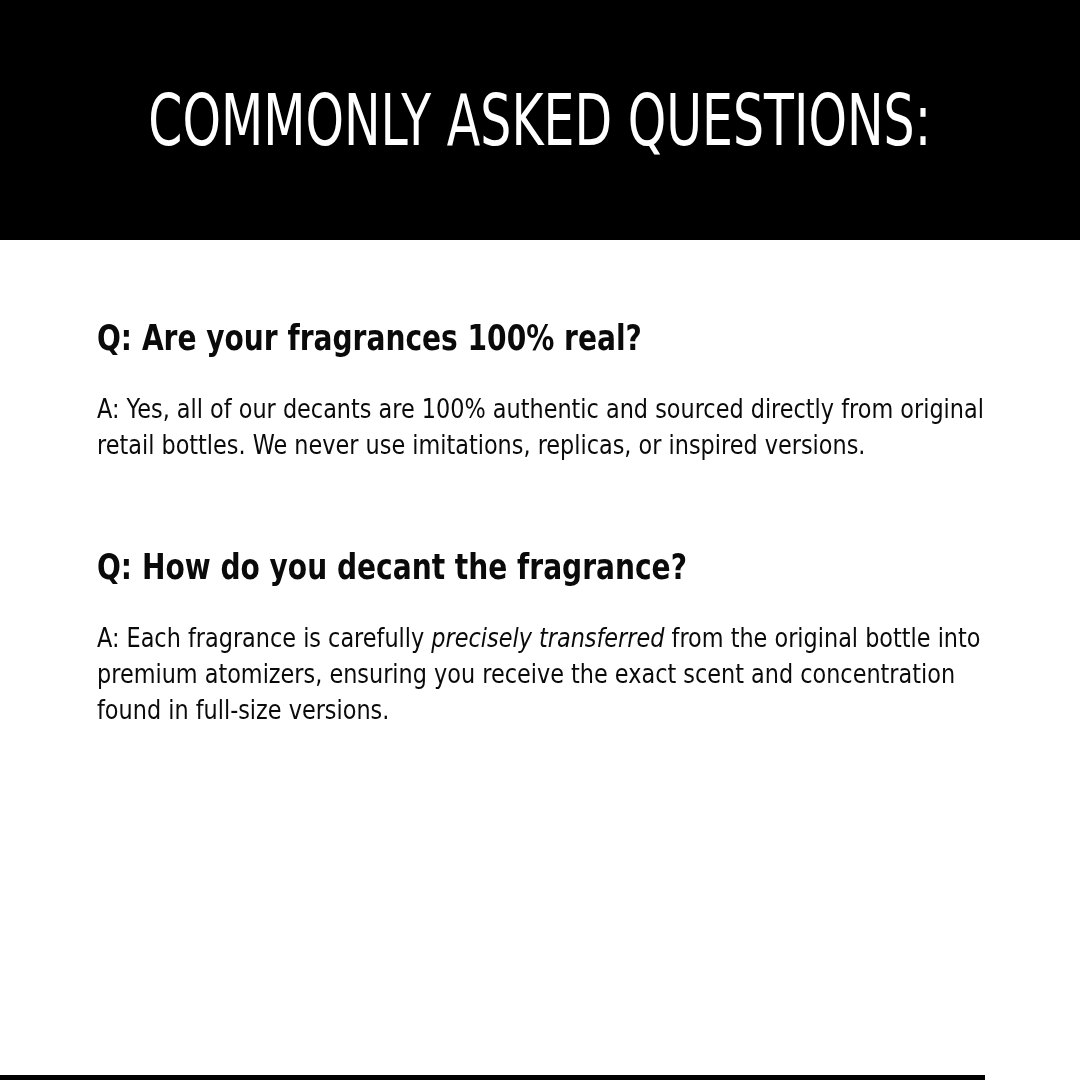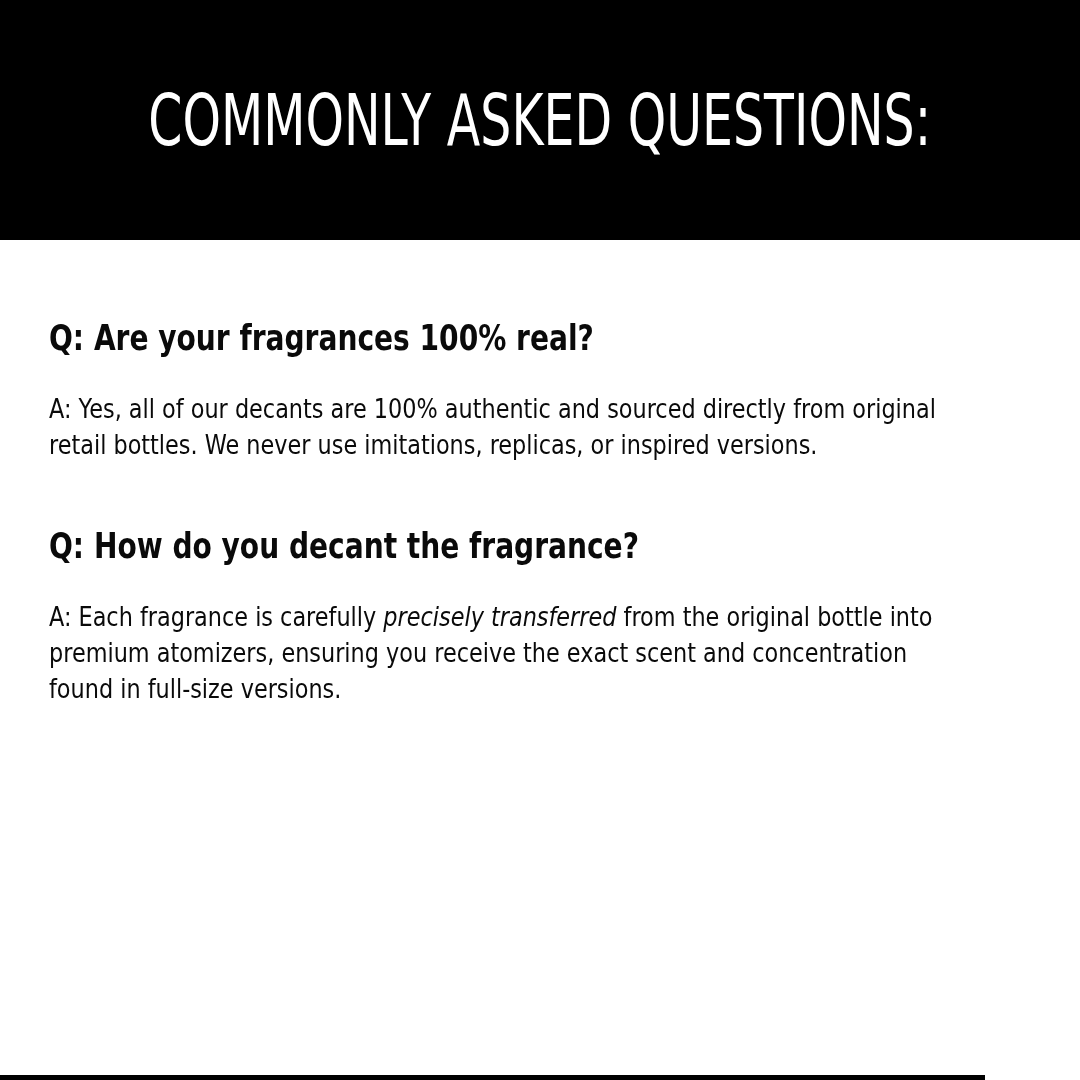--- a/index.html
+++ b/index.html
@@ -31,24 +31,24 @@
     font-size: 72px;
     font-weight: 400;
     line-height: 1;
     white-space: nowrap;
     letter-spacing: 0;
     transform: scaleX(0.68);
     transform-origin: center center;
   }
   
   .faq-main {
-    padding: 76px 0 0 49px;
+    padding: 76px 0 0 97px;
   }
   .qa-block + .qa-block {
-    margin-top: 61px;
+    margin-top: 82px;
   }
   .qa-question {
     margin: 0 0 32px 0;
     font-size: 36px;
     font-weight: 700;
     line-height: 43px;
     white-space: nowrap;
     transform: scaleX(0.78);
     transform-origin: 0 50%;
   }

